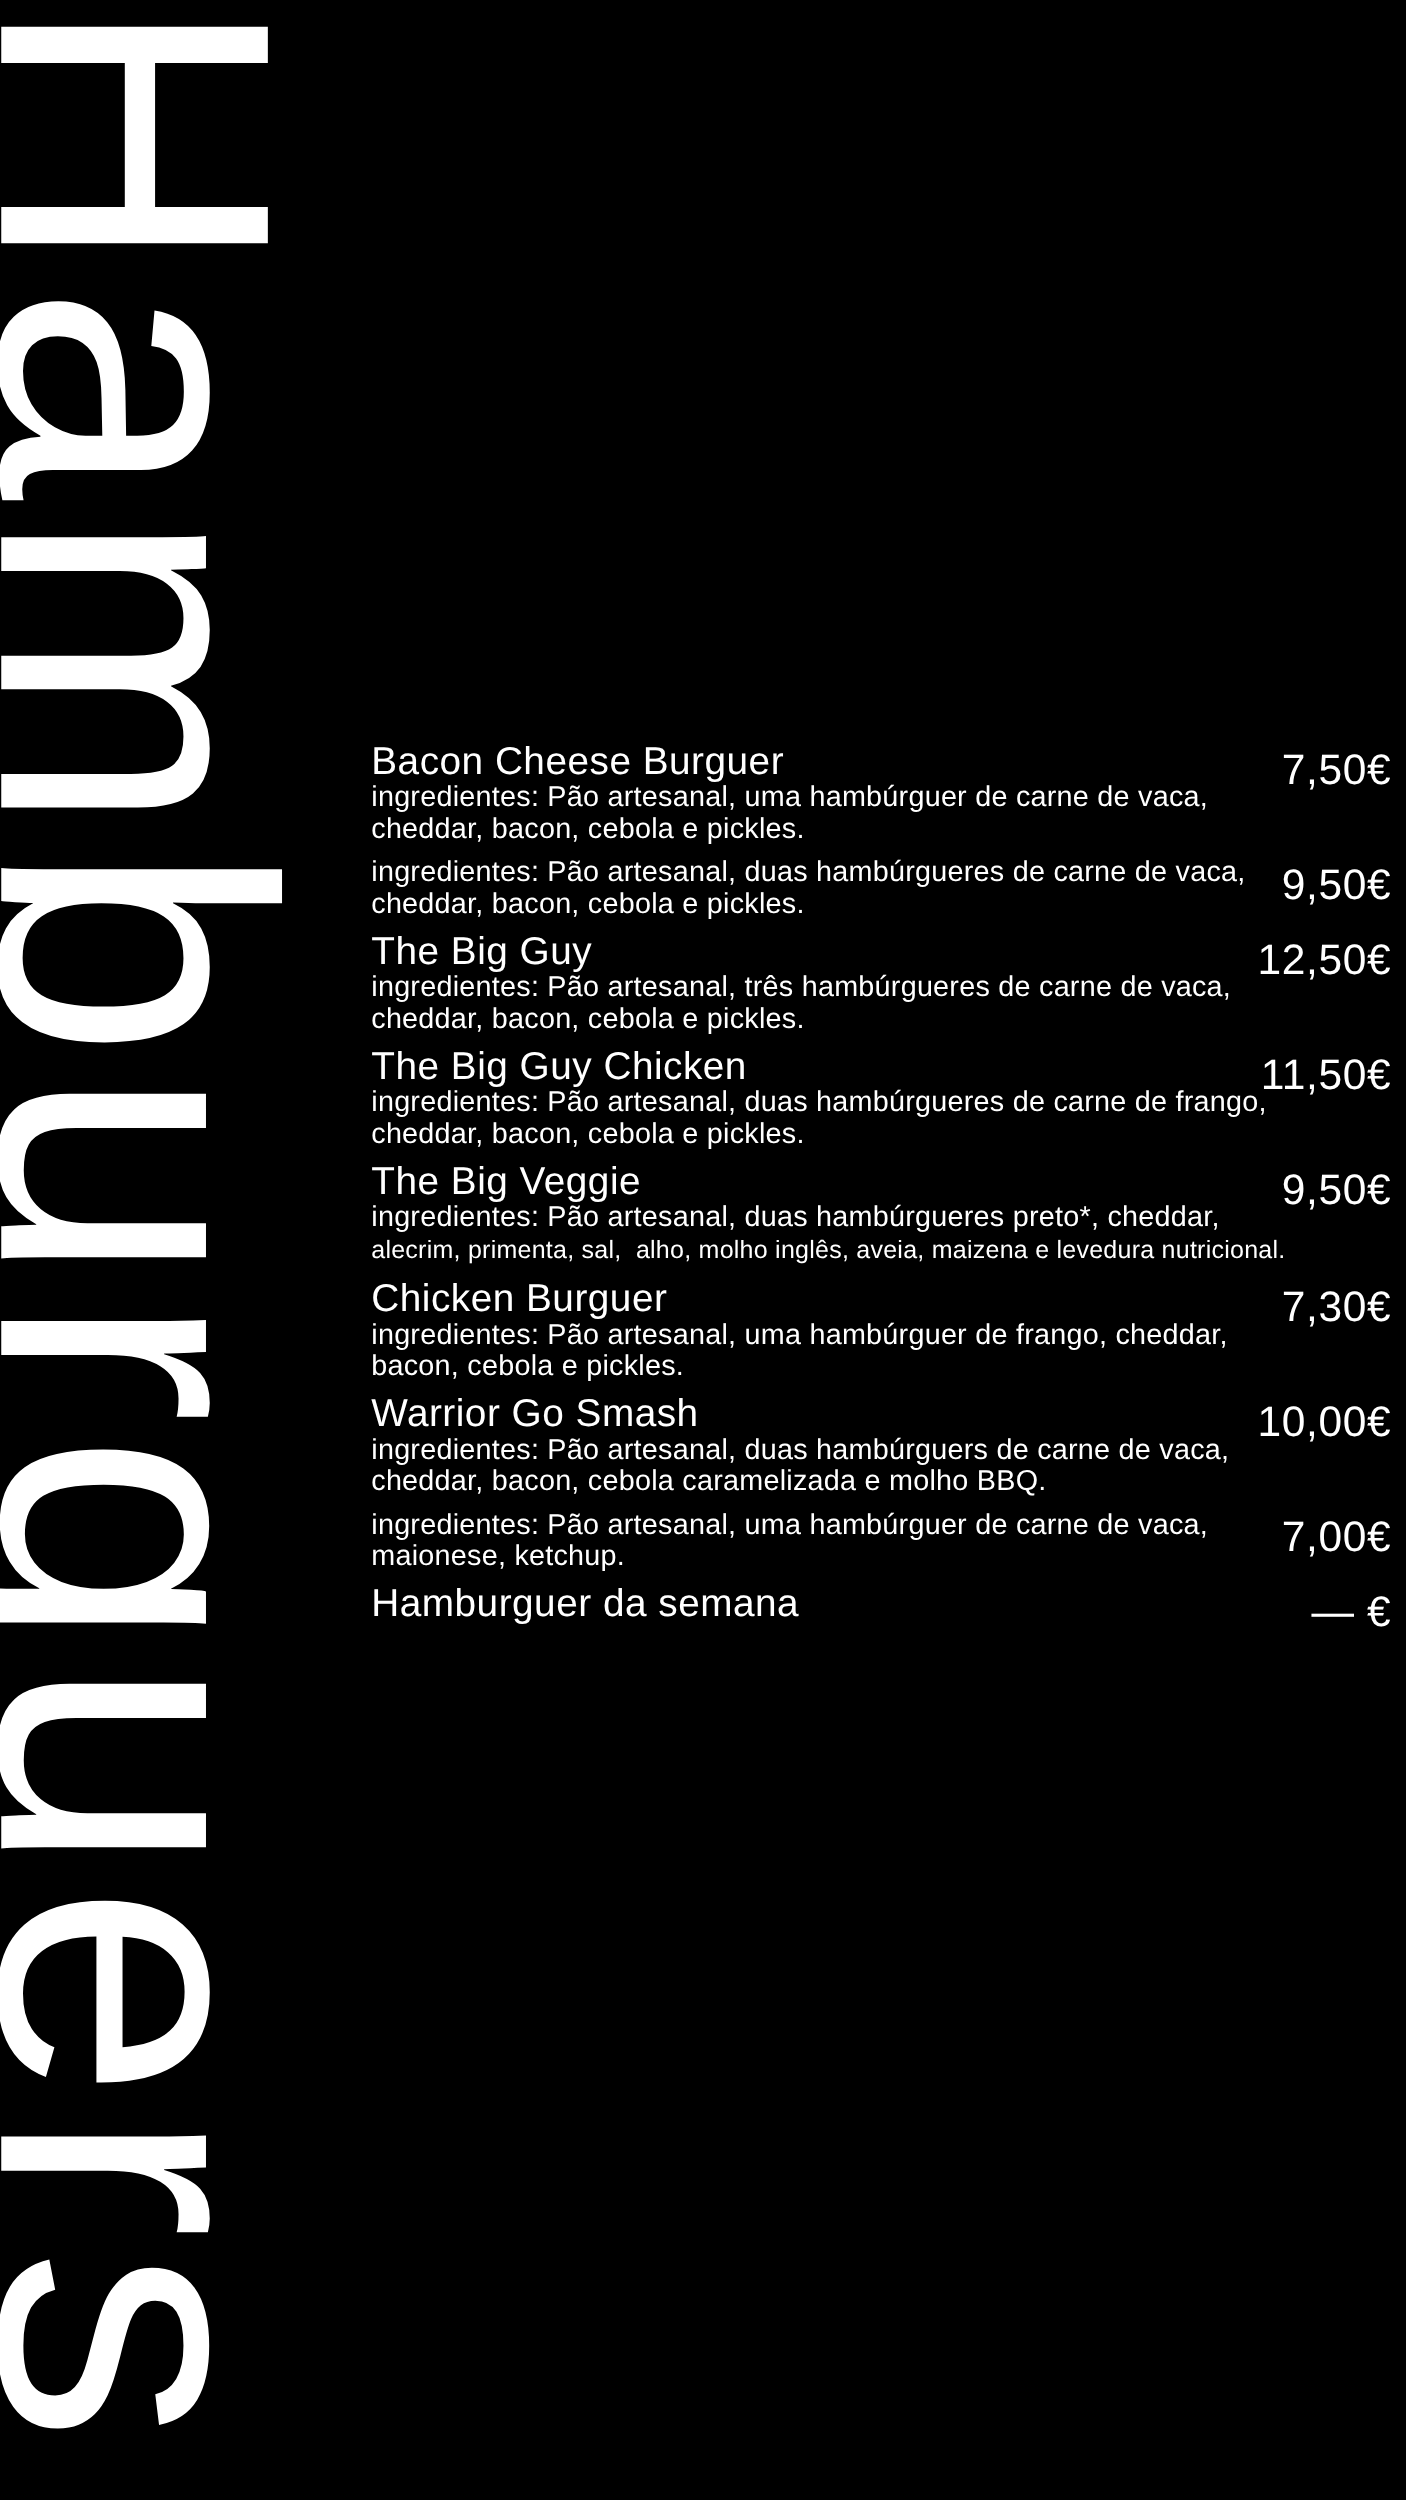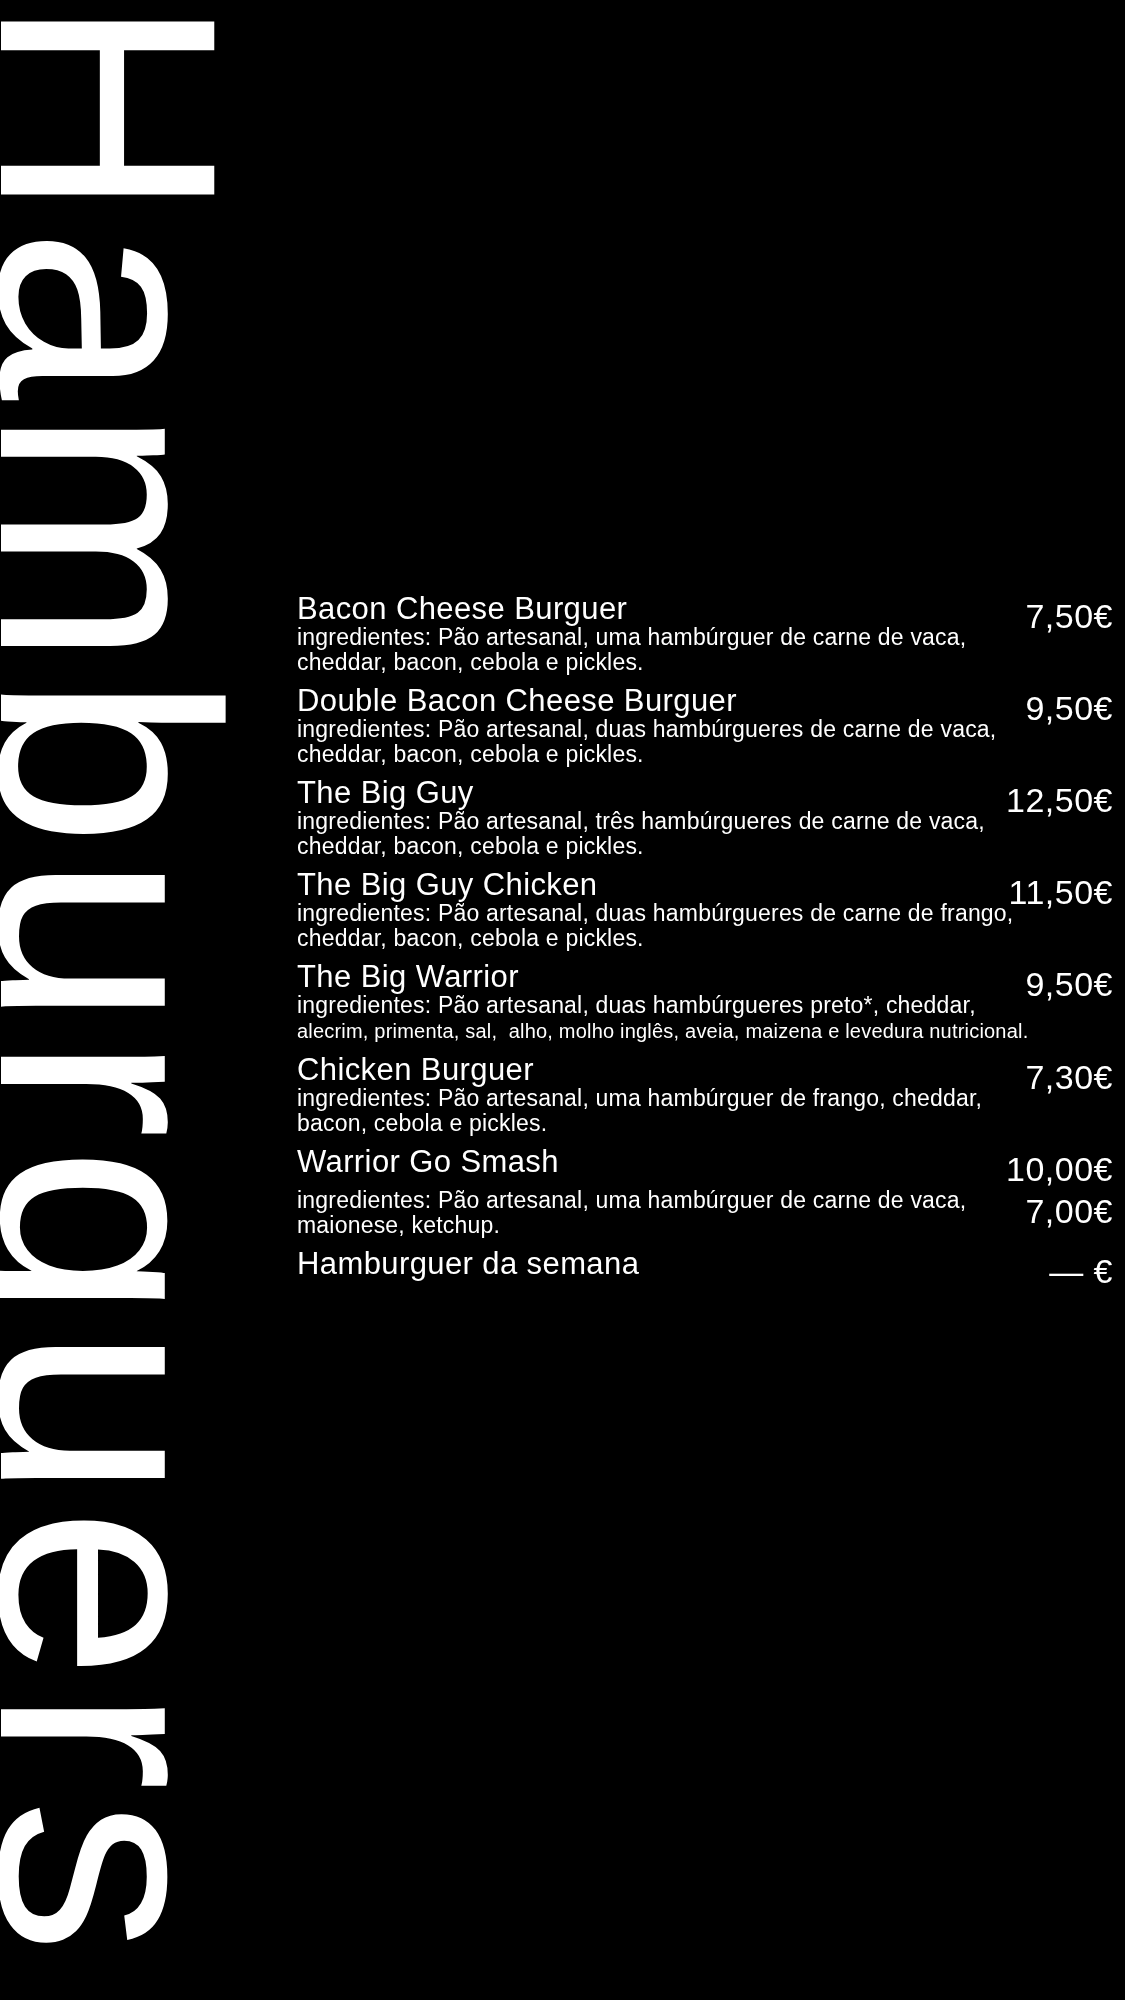--- a/index.html
+++ b/index.html
@@ -78,21 +78,20 @@
       <div class="item-ingredients">
             <div class="line"><span class="seg">ingredientes: Pão artesanal, uma hambúrguer de carne de vaca,</span></div>
             <div class="line"><span class="seg">cheddar, bacon, cebola e pickles.</span></div>
           </div>
     </div>
     <div class="item-price">7,50€</div>
   </div>
 
   <div class="item">
     <div class="item-text">
-      <div class="item-name">Double Bacon Cheese Burguer</div>
       <div class="item-ingredients">
             <div class="line"><span class="seg">ingredientes: Pão artesanal, duas hambúrgueres de carne de vaca,</span></div>
             <div class="line"><span class="seg">cheddar, bacon, cebola e pickles.</span></div>
           </div>
     </div>
     <div class="item-price">9,50€</div>
   </div>
 
   <div class="item">
     <div class="item-text">
@@ -111,21 +110,21 @@
       <div class="item-ingredients">
             <div class="line"><span class="seg">ingredientes: Pão artesanal, duas hambúrgueres de carne de frango,</span></div>
             <div class="line"><span class="seg">cheddar, bacon, cebola e pickles.</span></div>
           </div>
     </div>
     <div class="item-price">11,50€</div>
   </div>
 
   <div class="item">
     <div class="item-text">
-      <div class="item-name">The Big Warrior</div>
+      <div class="item-name">The Big Veggie</div>
       <div class="item-ingredients">
             <div class="line"><span class="seg">ingredientes: Pão artesanal, duas hambúrgueres preto*, cheddar,</span></div>
             <div class="line"><span class="seg small">alecrim, primenta, sal,  alho, molho inglês, aveia, maizena e levedura nutricional.</span></div>
           </div>
     </div>
     <div class="item-price">9,50€</div>
   </div>
 
   <div class="item">
     <div class="item-text">
@@ -134,20 +133,24 @@
             <div class="line"><span class="seg">ingredientes: Pão artesanal, uma hambúrguer de frango, cheddar,</span></div>
             <div class="line"><span class="seg">bacon, cebola e pickles.</span></div>
           </div>
     </div>
     <div class="item-price">7,30€</div>
   </div>
 
   <div class="item">
     <div class="item-text">
       <div class="item-name">Warrior Go Smash</div>
+      <div class="item-ingredients">
+            <div class="line"><span class="seg">ingredientes: Pão artesanal, duas hambúrguers de carne de vaca,</span></div>
+            <div class="line"><span class="seg">cheddar, bacon, cebola caramelizada e molho BBQ.</span></div>
+          </div>
     </div>
     <div class="item-price">10,00€</div>
   </div>
 
   <div class="item">
     <div class="item-text">
       <div class="item-ingredients">
             <div class="line"><span class="seg">ingredientes: Pão artesanal, uma hambúrguer de carne de vaca,</span></div>
             <div class="line"><span class="seg">maionese, ketchup.</span></div>
           </div>

